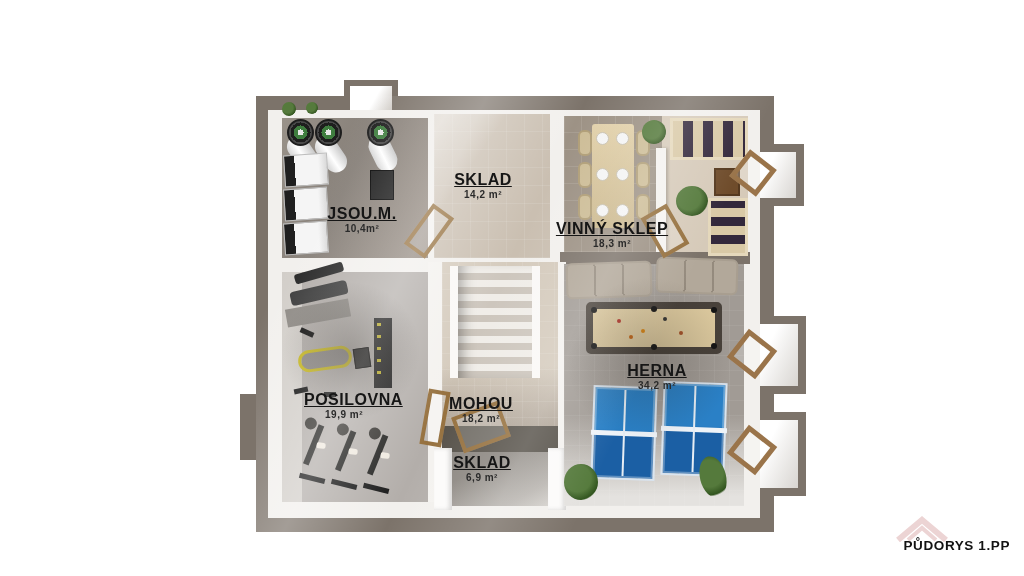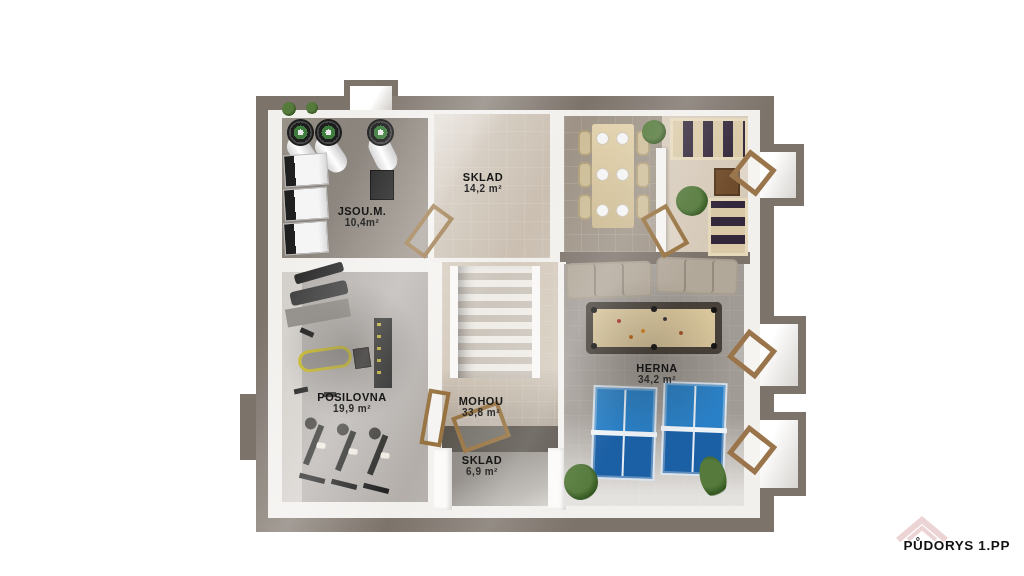--- a/index.html
+++ b/index.html
@@ -68,21 +68,21 @@
   .ball{width:4px;height:4px;border-radius:50%;}
   .pp{background:linear-gradient(180deg,#2a80c6 0 46%,#1b5fa4 54% 100%);border:2px solid #d9e4ef;
       box-shadow:inset 0 0 0 2px rgba(255,255,255,.30);}
   .pp-net{background:#eef3f8;}
   .pp-mid{background:#e6edf4;}
   .light-ovl{background:linear-gradient(115deg,rgba(255,255,255,0) 15%,rgba(255,255,255,.30) 32%,
      rgba(255,255,255,0) 46%,rgba(255,255,255,.18) 60%,rgba(255,255,255,0) 72%);pointer-events:none;}
   .shadow-blob{background:radial-gradient(circle,rgba(45,40,34,.26),rgba(45,40,34,0) 65%);pointer-events:none;}
   
   .rlabel{text-align:center;color:#161616;font-weight:bold;letter-spacing:.5px;line-height:1.12;}
-  .rlabel .nm{font-size:11px;white-space:nowrap;}
+  .rlabel .nm{font-size:16px;white-space:nowrap;text-decoration:underline;}
   .rlabel .ar{font-size:10px;font-weight:600;color:#2b2b2b;}
   
   .plan-title{font-size:13.5px;font-weight:800;letter-spacing:.6px;color:#121212;text-align:right;}
   .disclaimer{font-size:8.5px;letter-spacing:.15px;color:#1b1b1b;text-align:right;}
   .watermark{color:#d9a2a2;opacity:.40;font-weight:bold;font-size:20px;text-align:right;}
 </style>
 </head>
 <body>
 
 <div class="canvas">
@@ -215,27 +215,31 @@
   <div class="a shadow-blob" style="left:560px;top:270px;width:180px;height:180px;"></div>
 
   <div class="a rlabel" style="left:322px;top:205px;width:80px;">
     <div class="nm">JSOU.M.</div>
     <div class="ar">10,4m²</div>
   </div>
   <div class="a rlabel" style="left:443px;top:171px;width:80px;">
     <div class="nm">SKLAD</div>
     <div class="ar">14,2 m²</div>
   </div>
-  <div class="a rlabel" style="left:312px;top:391px;width:80px;">
+  <div class="a rlabel" style="left:552px;top:220px;width:120px;">
+    <div class="nm">VINNÝ SKLEP</div>
+    <div class="ar">18,3 m²</div>
+  </div>
+  <div class="a rlabel" style="left:304px;top:391px;width:80px;">
     <div class="nm">POSILOVNA</div>
     <div class="ar">19,9 m²</div>
   </div>
   <div class="a rlabel" style="left:441px;top:395px;width:80px;">
     <div class="nm">MOHOU</div>
-    <div class="ar">33,8 m²</div>
+    <div class="ar">18,2 m²</div>
   </div>
   <div class="a rlabel" style="left:442px;top:454px;width:80px;">
     <div class="nm">SKLAD</div>
     <div class="ar">6,9 m²</div>
   </div>
   <div class="a rlabel" style="left:617px;top:362px;width:80px;">
     <div class="nm">HERNA</div>
     <div class="ar">34,2 m²</div>
   </div>
 

